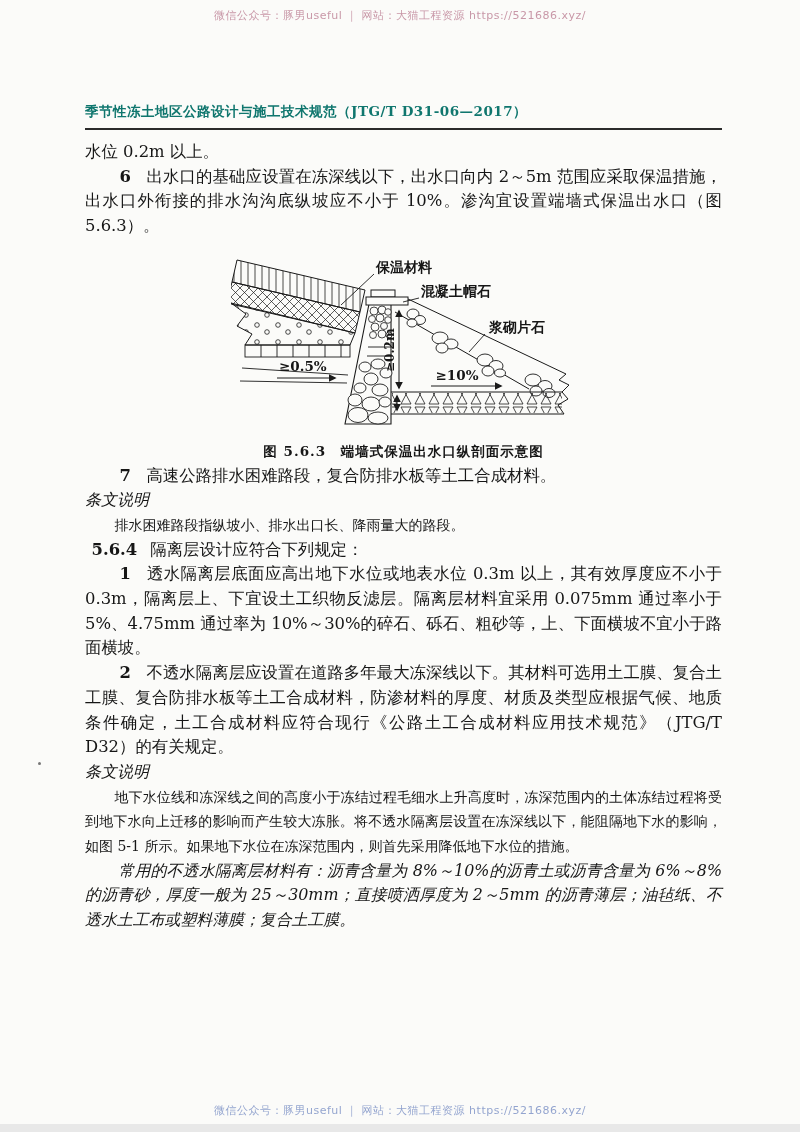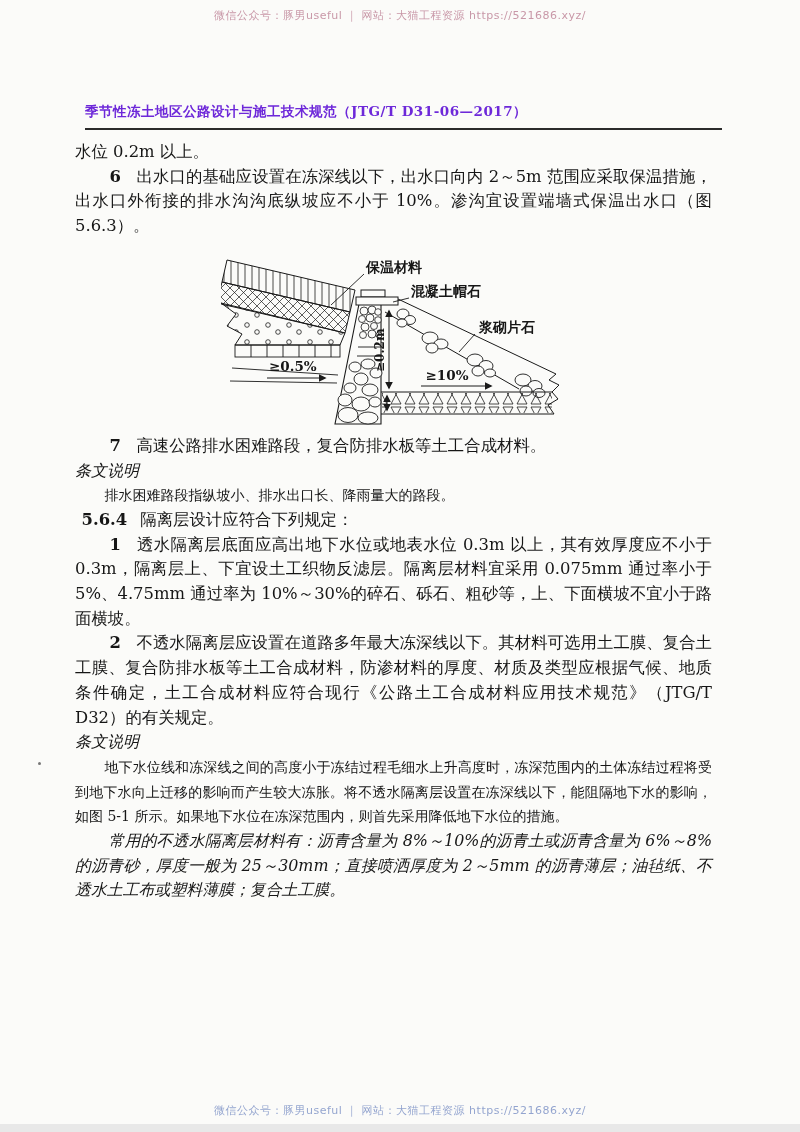--- a/index.html
+++ b/index.html
@@ -13,24 +13,24 @@
     font-size:11px; letter-spacing:0.5px;
     font-family:"DejaVu Sans","Liberation Sans",sans-serif;
     opacity:0.85;
   }
   .wm-top { top:8px; }
   .wm-bottom { top:1103px; }
   .doc-header {
     position:absolute; top:103px; left:85px; width:637px;
     font-size:13.5px; letter-spacing:0.5px;
     padding-bottom:7px; border-bottom:2px solid #2b2b2b;
-    font-weight:bold; color:#6d28d9;
+    font-weight:bold; color:#0f766e;
   }
   .content {
-    position:absolute; top:140px; left:75px; width:637px;
+    position:absolute; top:140px; left:85px; width:637px;
     font-size:16.4px; line-height:24.7px; text-align:justify;
   }
   .content p { margin:0; }
   .ind2 { text-indent:2.1em; }
   .ind04 { text-indent:0.4em; }
   .num { font-weight:bold; margin-right:0.95em; }
   .secnum { font-weight:bold; margin-right:0.8em; }
   .p-carry { margin-top:3px; }
   .item7 { margin-top:14px; }
   .notes-head {
@@ -195,20 +195,21 @@
 
         <text x="145" y="20" font-size="14" font-weight="bold">保温材料</text>
         <line x1="143" y1="22" x2="110" y2="53" stroke="#1a1a1a" stroke-width="0.9"></line>
 
         <text x="190" y="44" font-size="14" font-weight="bold">混凝土帽石</text>
         <line x1="188" y1="46" x2="172" y2="50" stroke="#1a1a1a" stroke-width="0.9"></line>
 
         <text x="258" y="80" font-size="14" font-weight="bold">浆砌片石</text>
         <line x1="254" y1="82" x2="238" y2="100" stroke="#1a1a1a" stroke-width="0.9"></line>
       </svg>
+      <div class="fig-caption">图 5.6.3　端墙式保温出水口纵剖面示意图</div>
     </div>
 
     <p class="ind2 item7"><span class="num">7</span><span>高速公路排水困难路段，复合防排水板等土工合成材料。</span></p>
 
     <p class="notes-head">条文说明</p>
 
     <p class="ind2 note-text">排水困难路段指纵坡小、排水出口长、降雨量大的路段。</p>
 
     <p class="ind04 sec-line"><span class="secnum">5.6.4</span><span>隔离层设计应符合下列规定：</span></p>
 

